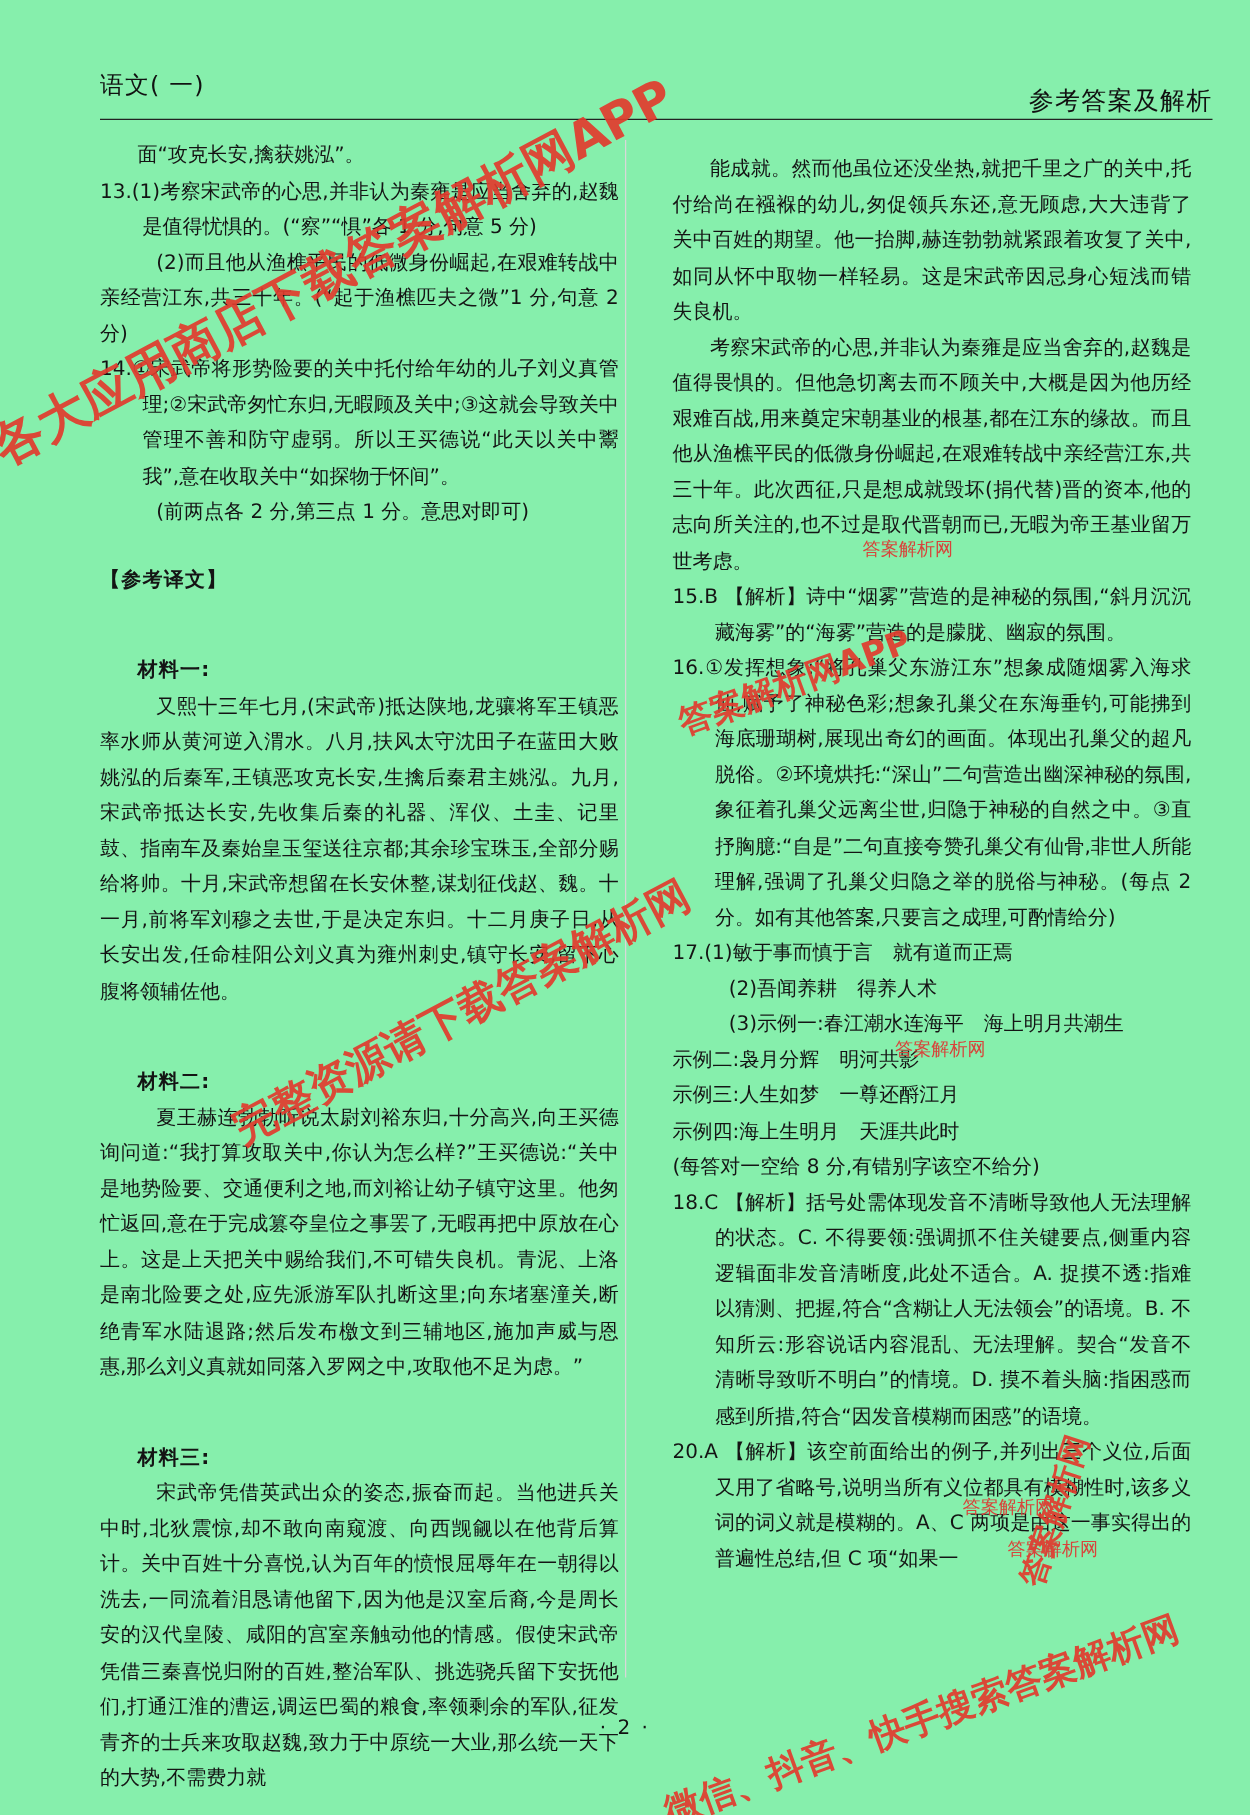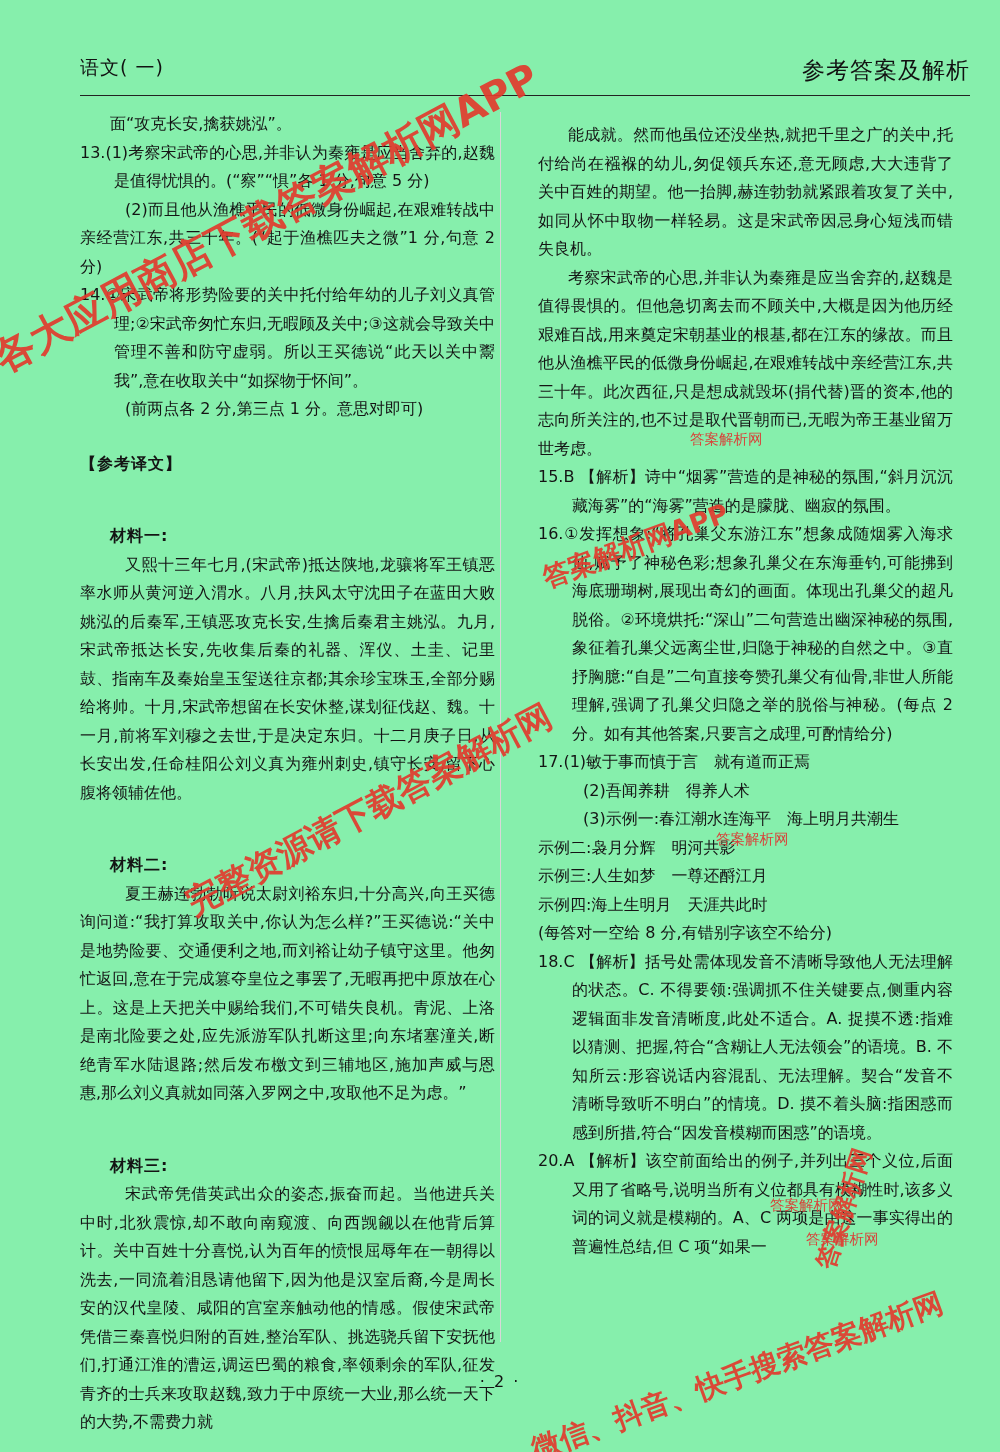--- a/index.html
+++ b/index.html
@@ -34,22 +34,22 @@
   .header .left {
     position: absolute;
     left: 0; top: 0;
     font-size: 19px;
     letter-spacing: 1px;
     color: #111;
     font-family: "DejaVu Sans", sans-serif;
   }
   .header .right {
     position: absolute;
-    right: 0; top: 0;
-    font-size: 23px;
+    right: 0; top: 12px;
+    font-size: 20px;
     letter-spacing: 1px;
     color: #111;
   }
   .header-rule {
     position: absolute;
     left: 80px;
     top: 95px;
     width: 890px;
     height: 1px;
     background: #222;

